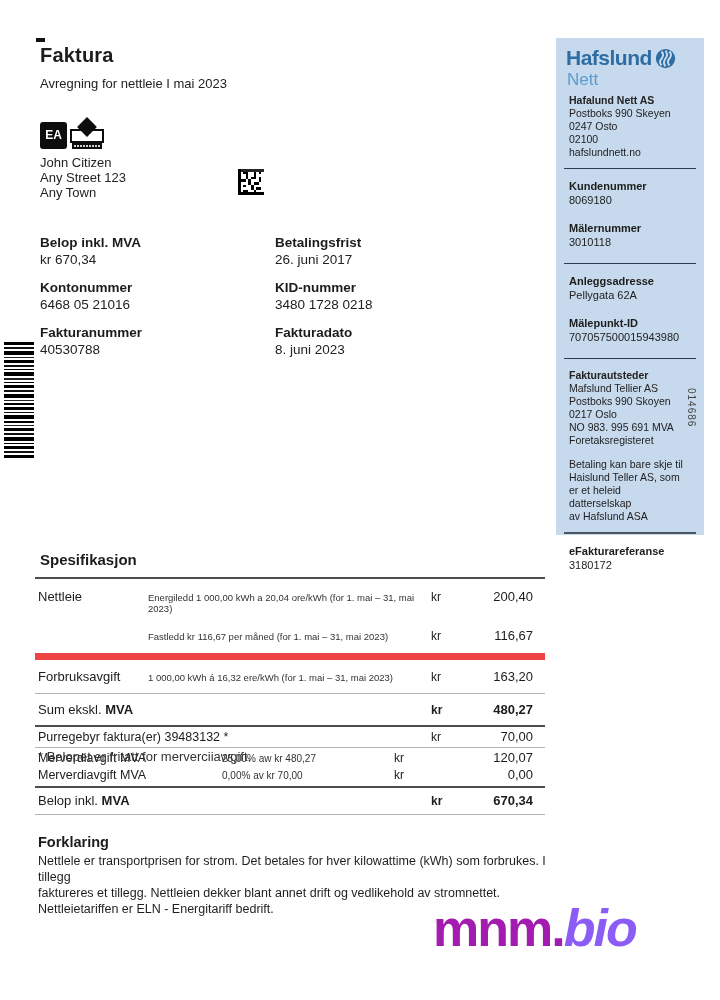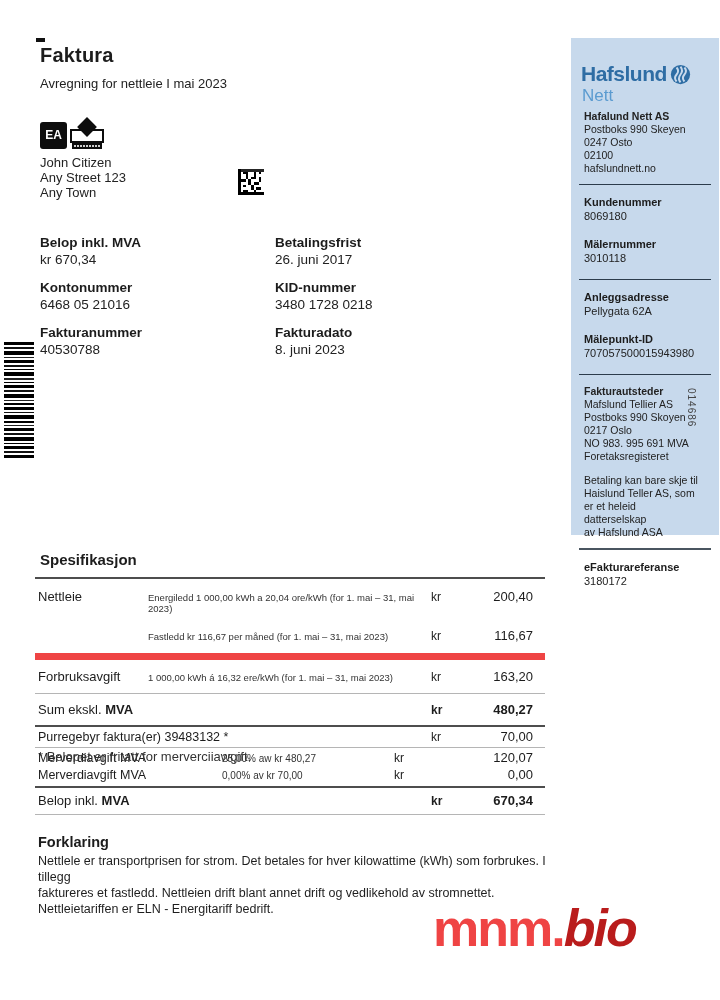--- a/index.html
+++ b/index.html
@@ -54,40 +54,40 @@
   .r-vat2 { padding:1px 0 4px; border-bottom:2px solid #4d4d4d; }
   .r-tot  { padding:5px 0 6px; border-bottom:1px solid #b5b5b5; }
   .bold { font-weight:bold; }
   .footnote { position:absolute; left:38px; top:749px; font-size:13px; color:#333; }
 
   .explain { position:absolute; left:38px; top:786px; width:520px; }
   .explain h3 { font-size:14.5px; font-weight:bold; margin-bottom:3px;margin-top:48px; }
   .explain .line { font-size:12.5px; line-height:16px; color:#1e1e1e; }
 
   
-  .sidebar { position:absolute; left:556px; top:38px; width:148px; height:497px; background:#c7d9ec; padding:24px 10px 0;margin-left:15px; }
+  .sidebar { position:absolute; left:556px; top:38px; width:148px; height:497px; background:#c7d9ec; padding:8px 10px 0; }
   .brand-row { display:flex; align-items:center; }
   .brand-name { font-size:21px; font-weight:bold; color:#2e6da4; letter-spacing:-.5px; }
   .brand-swirl { margin-left:3px; width:21px; height:21px; }
   .brand-sub { font-size:17px; color:#5b9bd0; margin:0 0 4px 1px; }
   .sb-company { font-size:10.5px; line-height:13px; color:#222; padding-left:3px; }
   .sb-company .name { font-weight:bold; }
   .sb-divider { border:0; border-top:1px solid #2c3c4c; margin:9px -2px 10px; }
   .sb-divider.thick { border-top:2px solid #4a5560; }
   .sb-field { padding-left:3px; margin-bottom:14px; }
   .sb-field .lbl { font-size:11px; font-weight:bold; line-height:14px; }
   .sb-field .val { font-size:11px; line-height:14px; color:#222; }
   .sb-block { padding-left:3px; font-size:10.5px; line-height:13px; color:#222; }
   .sb-block .lbl { font-weight:bold; }
   .sb-note { padding-left:3px; margin-top:11px; font-size:10.5px; line-height:13px; color:#222; width:118px; }
   .side-code { position:absolute; left:686px; top:388px; writing-mode:vertical-rl; font-size:10px; letter-spacing:1px; color:#444; }
 
   .footer-logo { position:absolute; left:433px; top:898px; font-size:52px; font-weight:bold; letter-spacing:-2px; }
-  .footer-logo .p1 { color:#ef4444; }
-  .footer-logo .p2 { color:#b91c1c; font-style:italic; }
+  .footer-logo .p1 { color:#a21caf; }
+  .footer-logo .p2 { color:#8b5cf6; font-style:italic; }
 </style>
 </head>
 <body>
 
 <div class="page">
 
   <div class="crop-mark"></div>
 
   <div class="title">Faktura</div>
   <div class="subtitle">Avregning for nettleie I mai 2023</div>
@@ -239,21 +239,21 @@
       <div class="c-kr bold">kr</div>
       <div class="c-amt bold">670,34</div>
     </div>
   </div>
 
   <div class="footnote">* Belopet er fritatt for merverciiawgift.</div>
 
   <div class="explain">
     <h3>Forklaring</h3>
     <div class="line">Nettlele er transportprisen for strom. Det betales for hver kilowattime (kWh) som forbrukes. I tillegg</div>
-    <div class="line">faktureres et fastledd. Nettleien drift blant annet drift og vedlikehold av stromnettet.</div>
+    <div class="line">faktureres et tillegg. Nettleien dekker blant annet drift og vedlikehold av stromnettet.</div>
     <div class="line">Nettleietariffen er ELN - Energitariff bedrift.</div>
   </div>
 
   <div class="sidebar">
     <div class="brand-row">
       <span class="brand-name">Hafslund</span>
       <svg class="brand-swirl" viewBox="0 0 24 24">
         <circle cx="12" cy="12" r="11" fill="#2e6da4"></circle>
         <path d="M7.5 4 q3.5 4 0 8 q-3.5 4 0 8" stroke="#c7d9ec" stroke-width="2.2" fill="none"></path>
         <path d="M12 3 q3.5 4.5 0 9 q-3.5 4.5 0 9" stroke="#c7d9ec" stroke-width="2.2" fill="none"></path>

